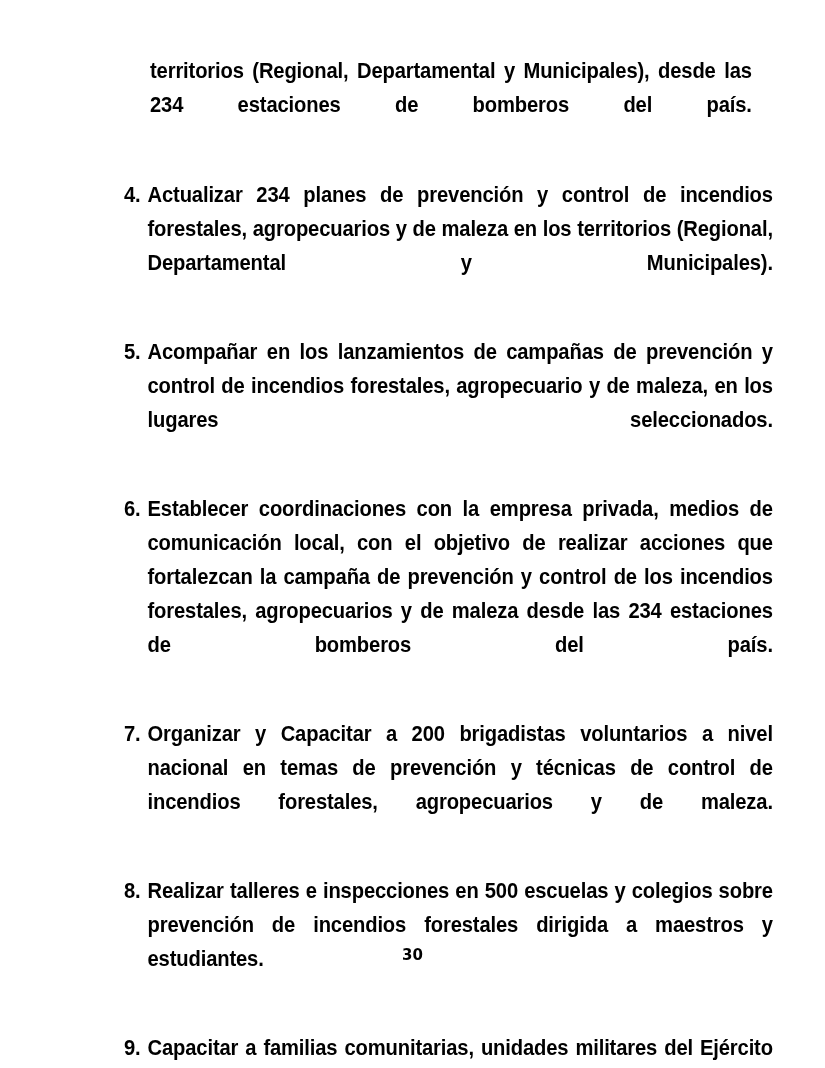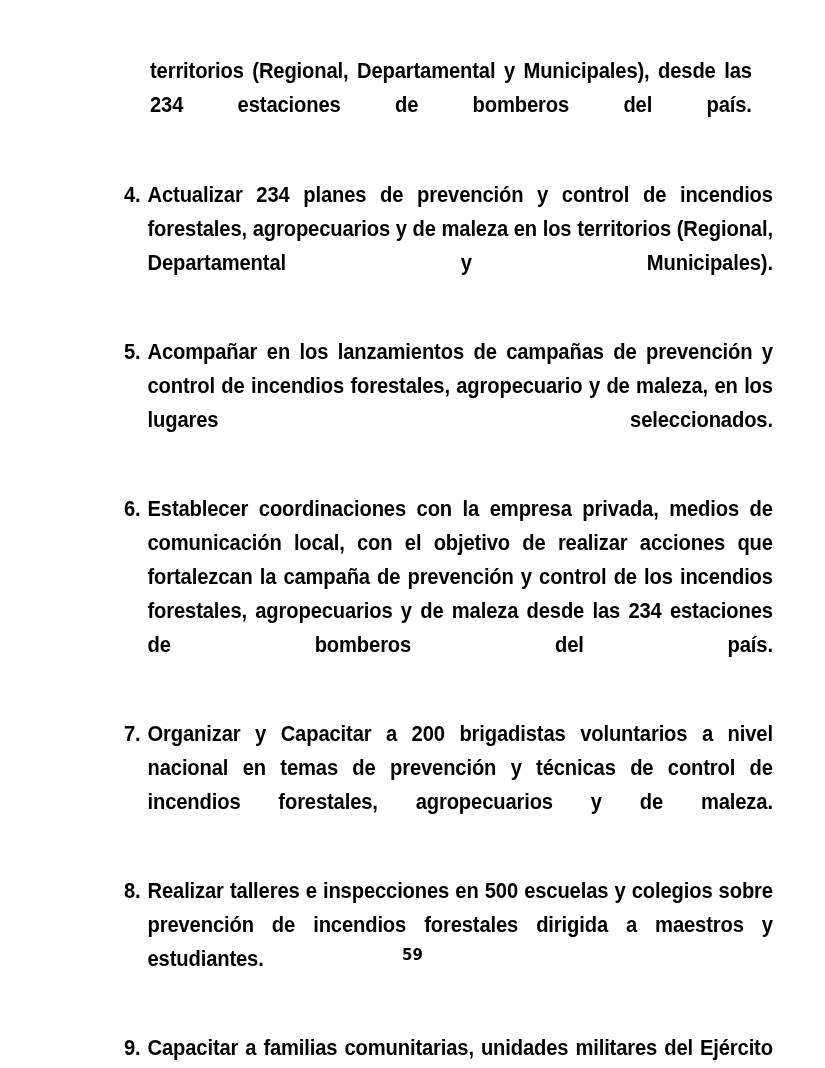--- a/index.html
+++ b/index.html
@@ -142,15 +142,15 @@
 
     <div class="gap-md"></div>
 
     <div class="para list-item">
       <span class="marker">9.</span>
       <span class="item-text">Capacitar a familias comunitarias, unidades militares del Ejército de Nicaragua, JS19J, Movimiento Ambientalista Guardabarranco, para fortalecer las</span>
     </div>
 
   </div>
 
-  <div id="page-number">59</div>
+  <div id="page-number">30</div>
 
 </div>
 
 </body></html>

